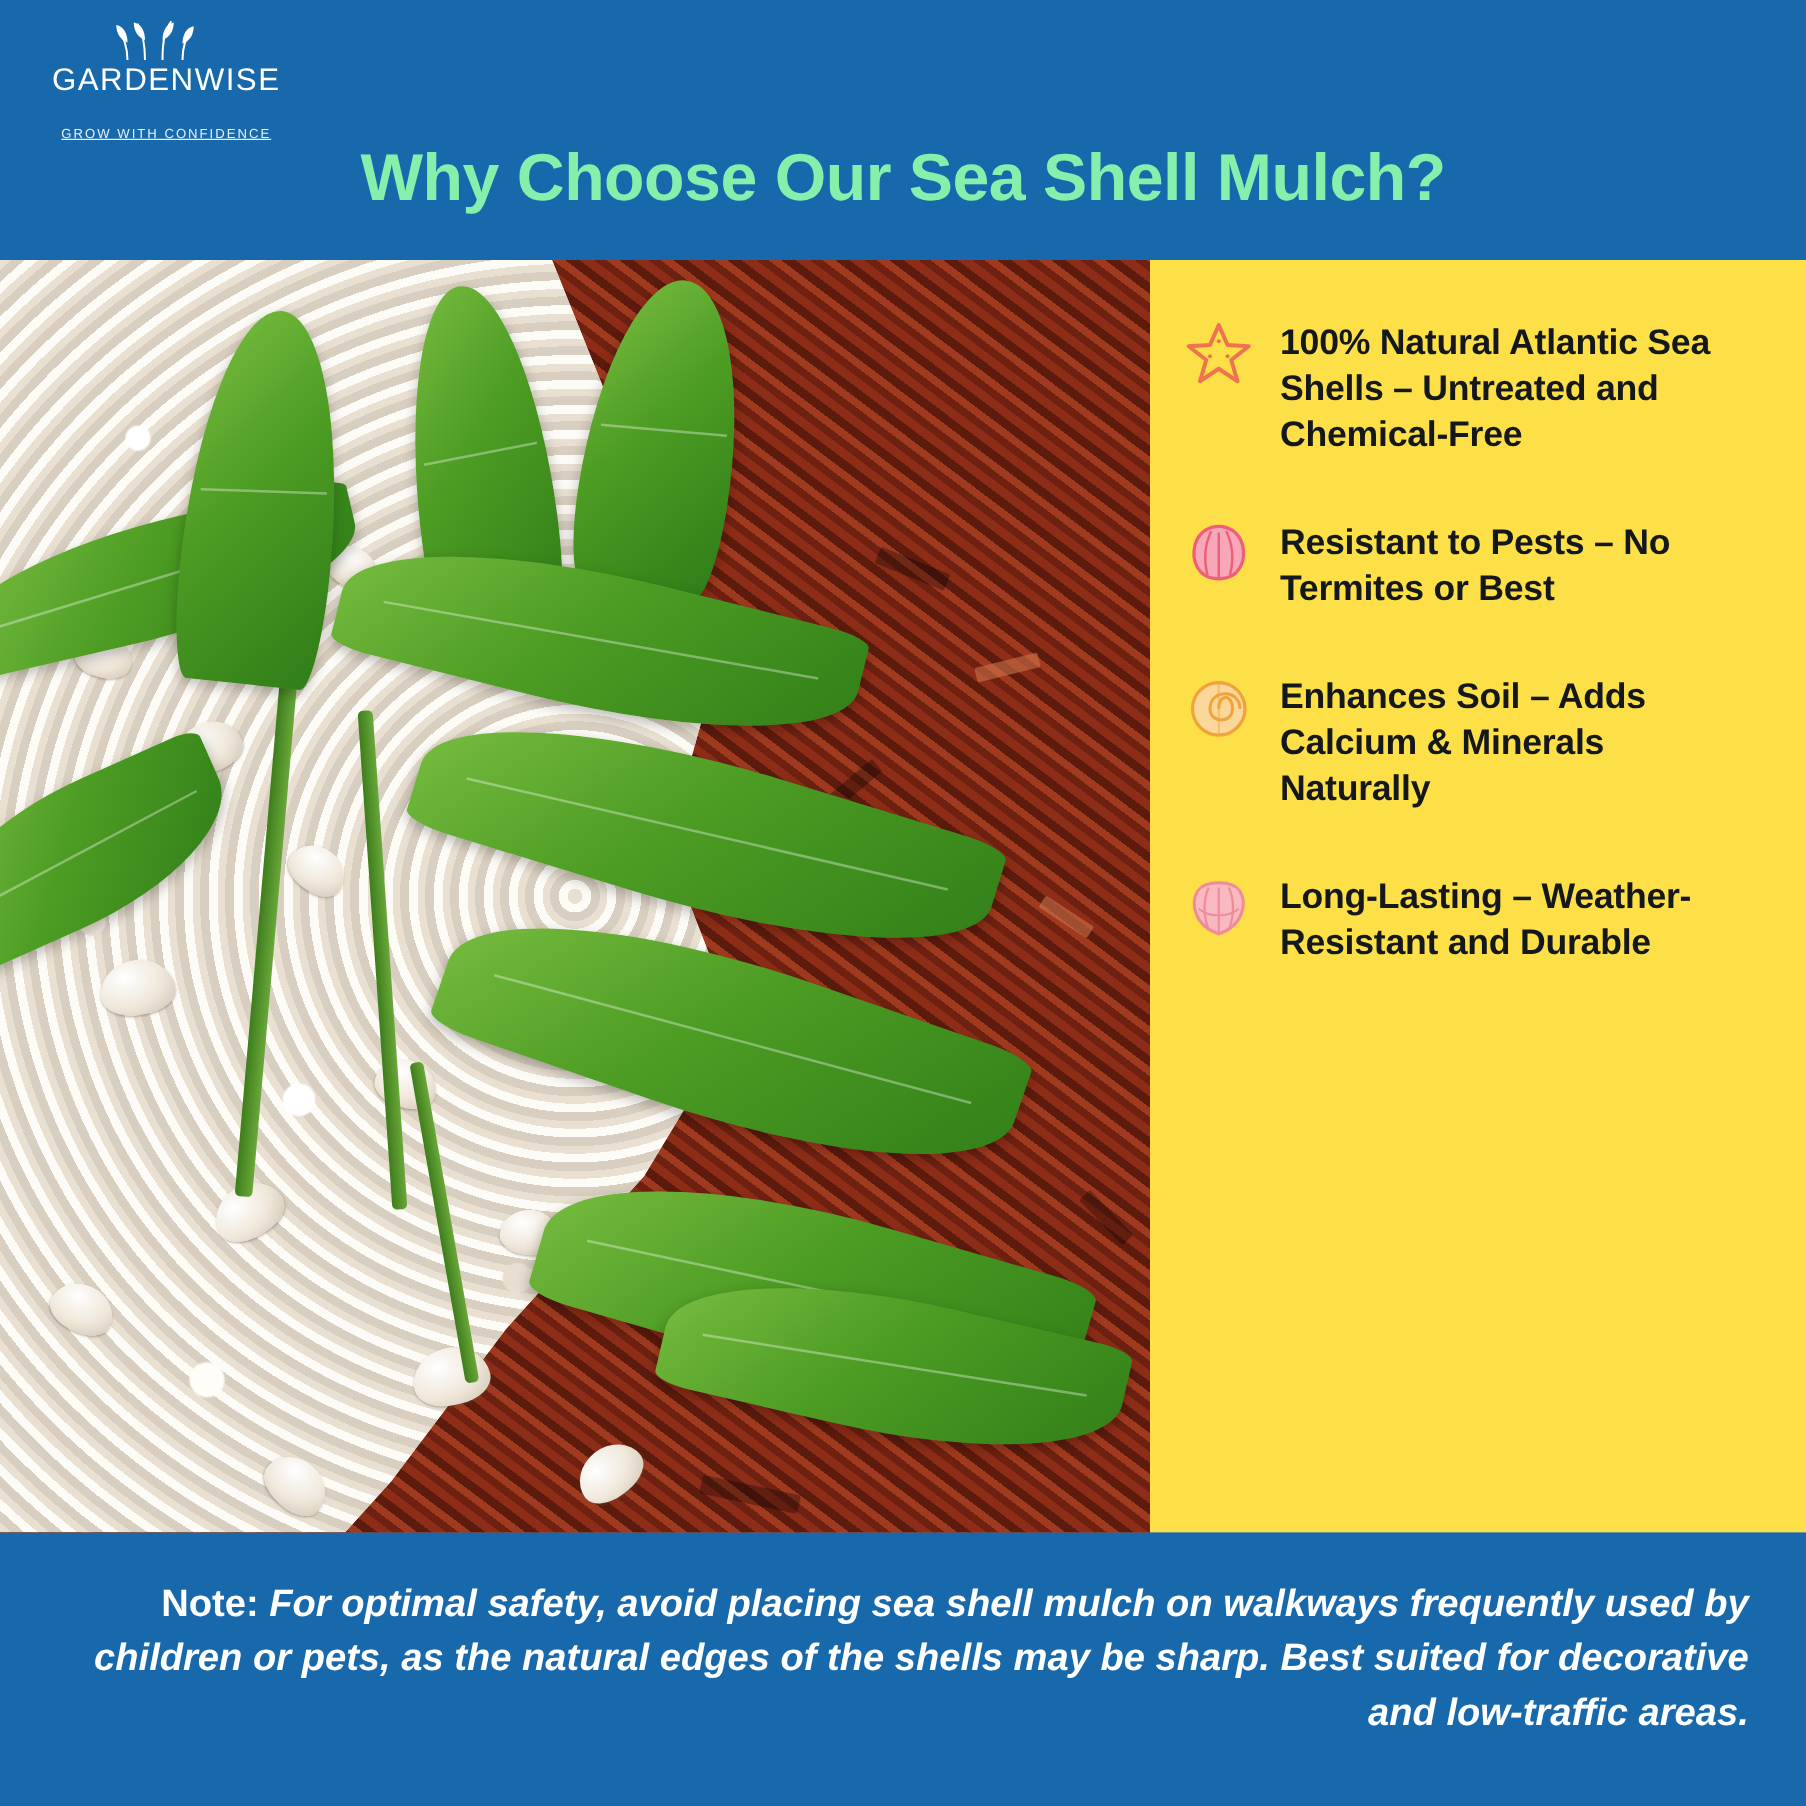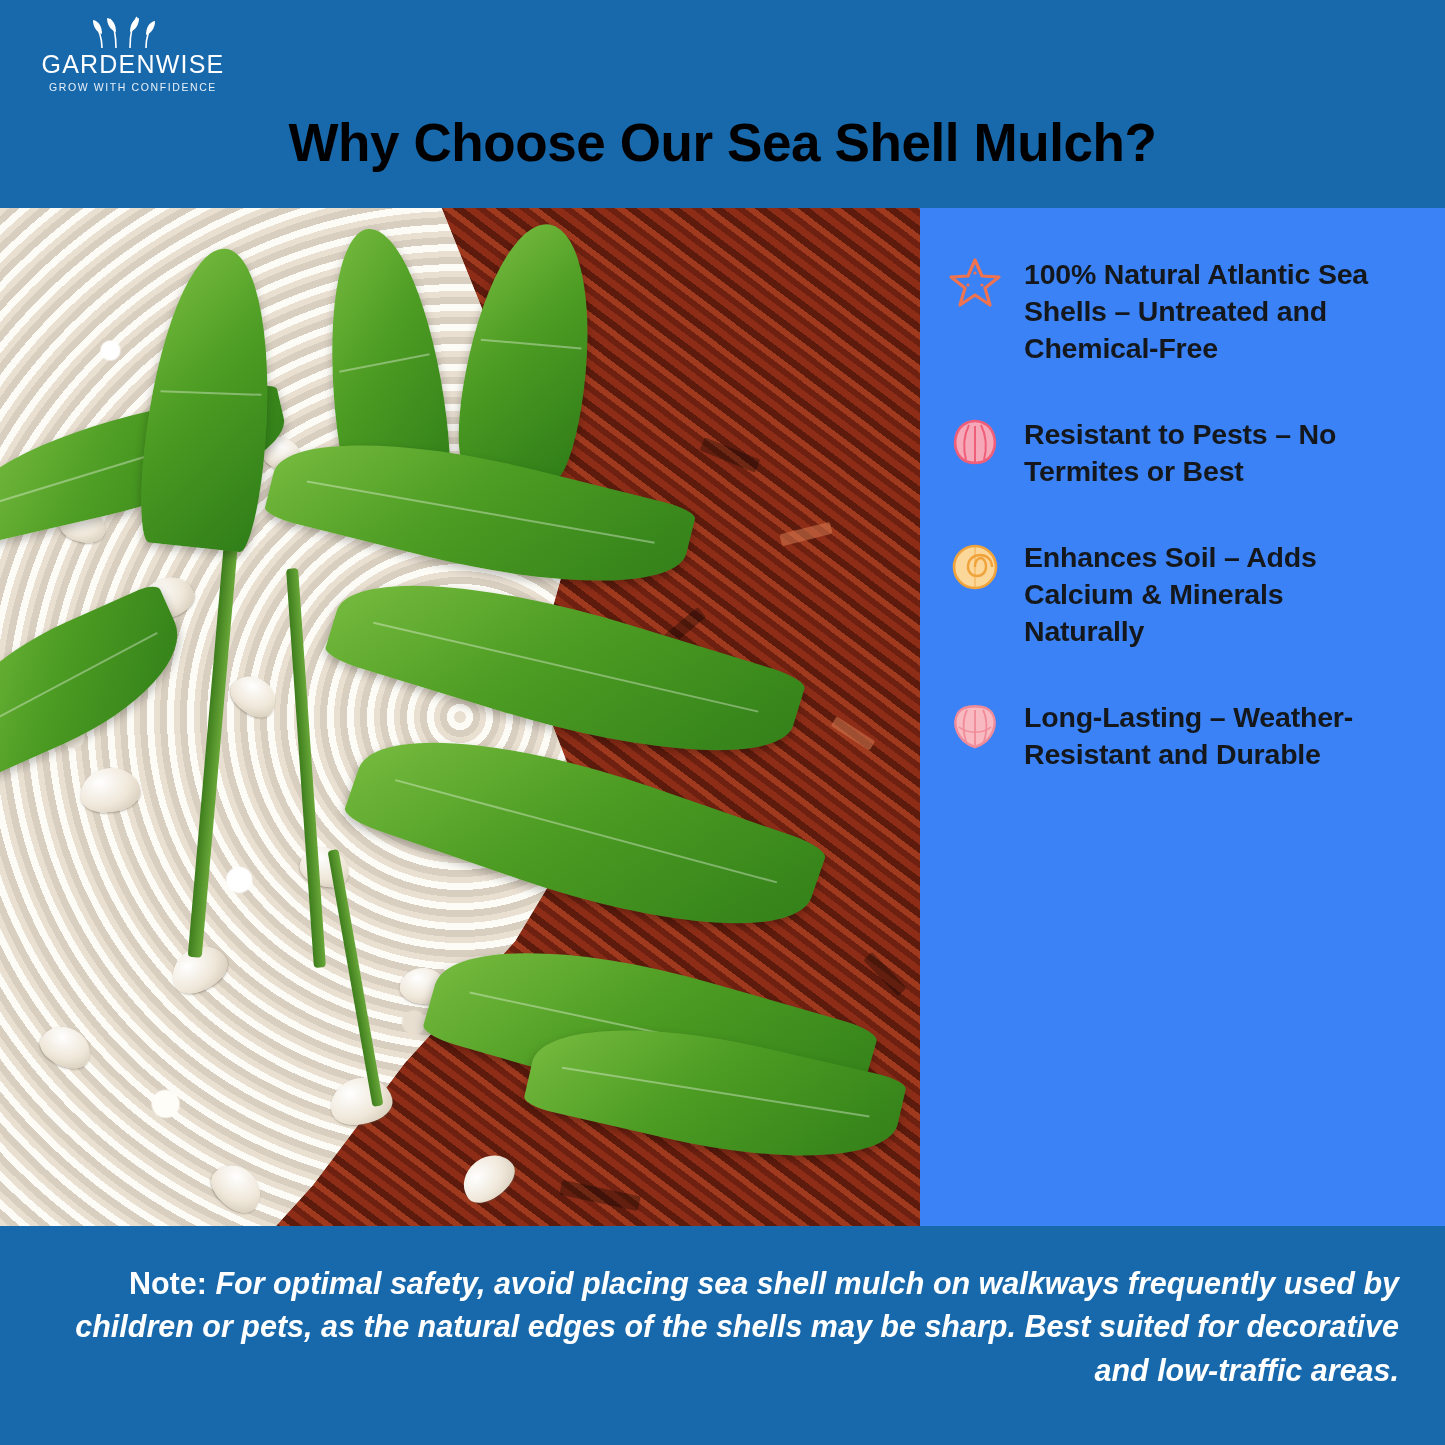--- a/index.html
+++ b/index.html
@@ -40,28 +40,29 @@
     font-size: 25px;
     letter-spacing: 1.2px;
     font-weight: 400;
     text-align: center;
     line-height: 1;
   }
   .brand-tag {
     font-size: 10.5px;
     letter-spacing: 1.6px;
     text-align: center;
-    margin-top: 4px;
+    margin-top: 24px;
     color: #e8f1f8;
+    text-decoration: underline;
   }
   .headline {
     position: absolute;
     left: 0; right: 0; top: 112px;
     text-align: center;
-    color: #000000;
+    color: #86efac;
     font-size: 53px;
     font-weight: bold;
     letter-spacing: -0.4px;
   }
 
   
   .body-row {
     display: flex;
     height: 1018px;
     flex: 0 0 auto;
@@ -128,21 +129,21 @@
   }
   .stem {
     position: absolute;
     background: linear-gradient(90deg, #3d7d1c, #6aa83a);
     border-radius: 4px;
   }
 
   
   .benefits {
     width: 525px;
-    background: #3b82f6;
+    background: #fde047;
     padding: 46px 34px 36px 26px;
     display: flex;
     flex-direction: column;
     justify-content: flex-start;
     gap: 47px;
   }
   .benefit {
     display: flex;
     align-items: flex-start;
     gap: 20px;

